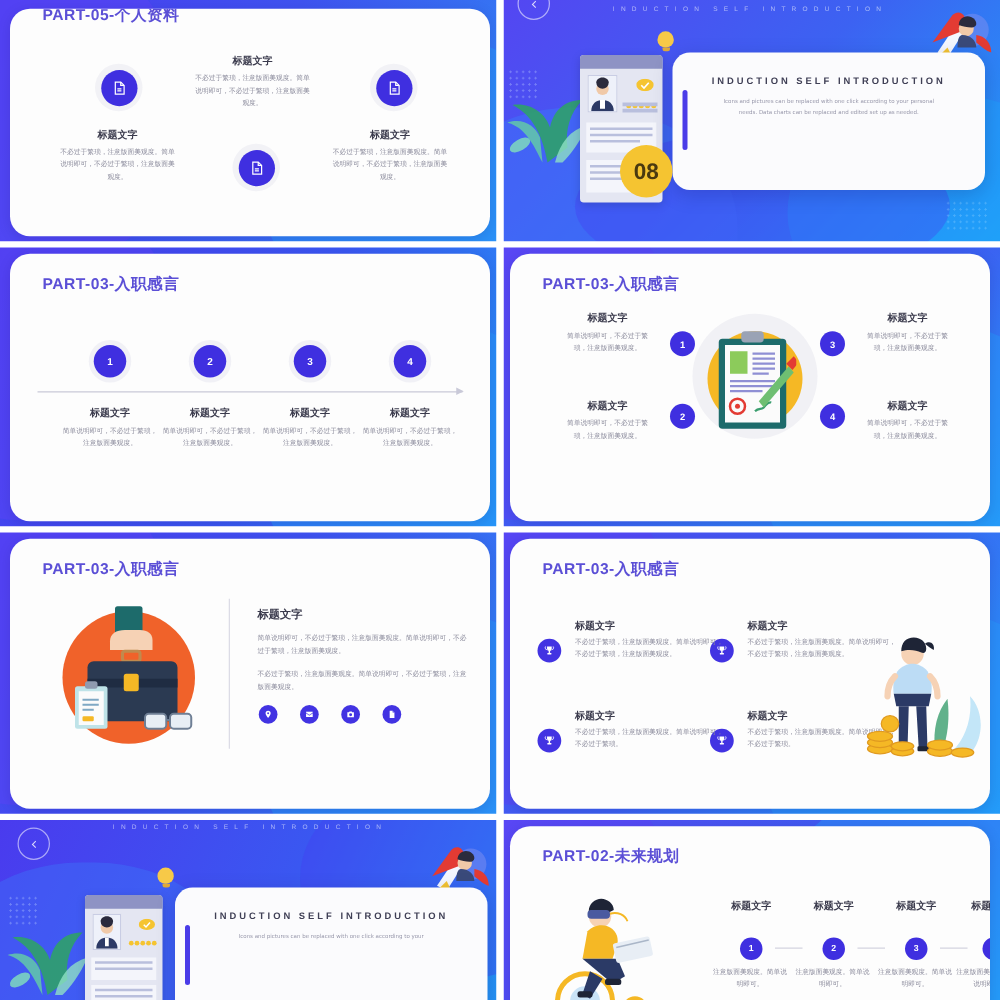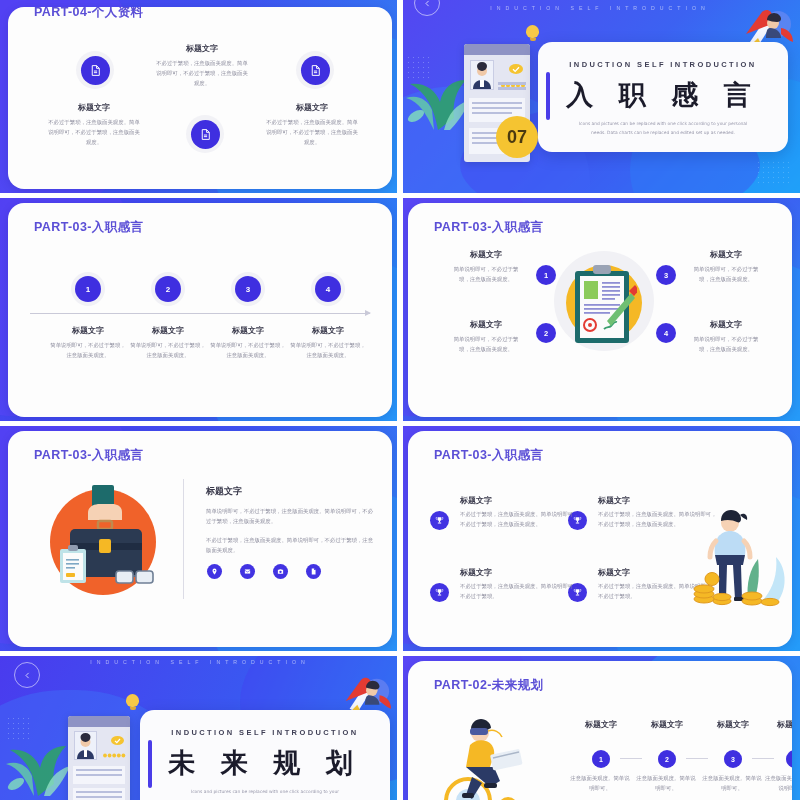--- a/index.html
+++ b/index.html
@@ -189,21 +189,21 @@
 <body>
 
 <div class="grid">
 
   <div class="slide s1 bg-a">
     <div class="bg">
       <div class="blob-l"></div>
         <div class="blob-r"></div>
     </div>
     <div class="card">
-      <div class="slide-title">PART-04-个人资料</div>
+      <div class="slide-title">PART-05-个人资料</div>
 
       <div class="ico-ring" style="left:68px;top:44px;">
         <div class="ico-core">
           <svg width="13" height="13" viewBox="0 0 24 24" fill="none" stroke="#fff" stroke-width="1.8">
               <path d="M6 3h8l5 5v13H6z"></path>
               <path d="M14 3v5h5"></path>
               <path d="M9 13h6M9 16h6"></path>
             </svg>
         </div>
       </div>
@@ -323,26 +323,25 @@
       <path d="M12 42 L22 32 L26 40 L16 46z" fill="#f5c431"></path>
       <circle cx="37" cy="17" r="6" fill="#f0c9a8"></circle>
       <path d="M31 14c0-4 3-7 7-7s7 3 7 6c0 2-2 3-4 3-3 0-7-1-10-2z" fill="#2b2b3d"></path>
       <path d="M34 22c6 0 11 4 11 10H30c0-6 1-10 4-10z" fill="#3a4a7a"></path>
       <path d="M45 22c7 1 12 6 12 14-4-1-8-5-12-8z" fill="#e33b33"></path>
     </svg>
 
     <div class="divcard" style="left:138px;top:42px;width:250px;height:110px;">
       <div class="accentbar" style="left:8px;top:30px;height:48px;"></div>
       <div class="div-eyebrow" style="margin-top:18px;">INDUCTION SELF INTRODUCTION</div>
-      <div class="div-title" style="margin-top:11px;">入 职 感 言</div>
       <div class="div-sub" style="margin:8px 38px 0 38px;">Icons and pictures can be replaced with one click according to your personal needs. Data charts can be replaced and edited set up as needed.</div>
     </div>
 
     <div class="badge03" style="left:96px;top:116px;width:42px;height:42px;">
-      <span>07</span>
+      <span>08</span>
     </div>
   </div>
 
   <div class="slide s3 bg-c">
     <div class="bg">
       <div class="blob-l"></div>
         <div class="blob-r"></div>
     </div>
     <div class="card">
       <div class="slide-title">PART-03-入职感言</div>
@@ -669,21 +668,20 @@
       <path d="M12 42 L22 32 L26 40 L16 46z" fill="#f5c431"></path>
       <circle cx="37" cy="17" r="6" fill="#f0c9a8"></circle>
       <path d="M31 14c0-4 3-7 7-7s7 3 7 6c0 2-2 3-4 3-3 0-7-1-10-2z" fill="#2b2b3d"></path>
       <path d="M34 22c6 0 11 4 11 10H30c0-6 1-10 4-10z" fill="#3a4a7a"></path>
       <path d="M45 22c7 1 12 6 12 14-4-1-8-5-12-8z" fill="#e33b33"></path>
     </svg>
 
     <div class="divcard" style="left:140px;top:56px;width:250px;height:110px;">
       <div class="accentbar" style="left:8px;top:30px;height:48px;"></div>
       <div class="div-eyebrow" style="margin-top:18px;">INDUCTION SELF INTRODUCTION</div>
-      <div class="div-title" style="margin-top:11px;">未 来 规 划</div>
       <div class="div-sub" style="margin:8px 34px 0 34px;">Icons and pictures can be replaced with one click according to your</div>
     </div>
   </div>
 
   <div class="slide s8 bg-d">
     <div class="bg">
       <div class="blob-l"></div>
         <div class="blob-r"></div>
     </div>
     <div class="card" style="bottom:-60px;">

